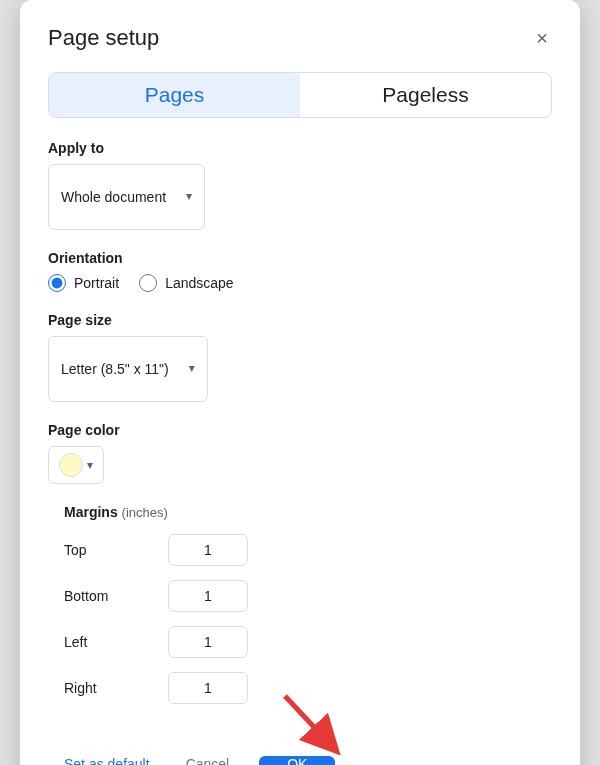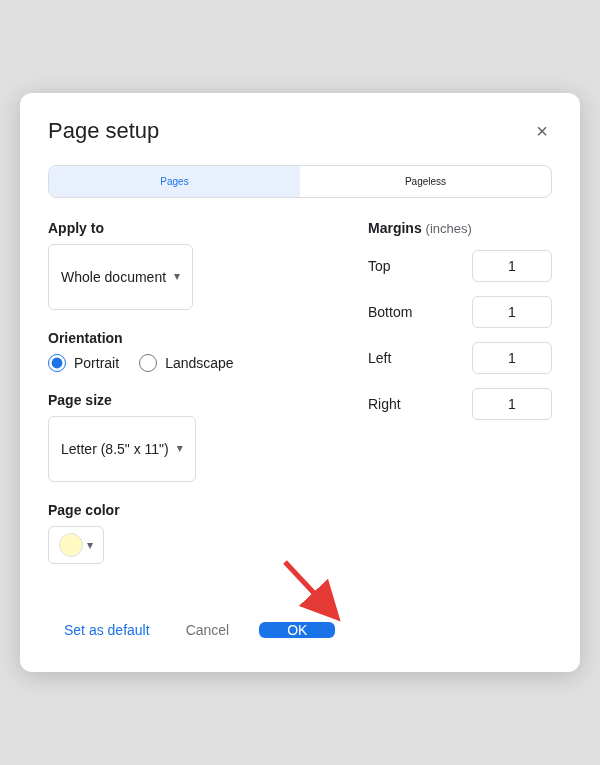--- a/index.html
+++ b/index.html
@@ -46,37 +46,38 @@
       display: flex;
       border: 1.5px solid #dadce0;
       border-radius: 8px;
       overflow: hidden;
       margin-bottom: 22px;
     }
     .tab {
       flex: 1;
       padding: 10px 0;
       text-align: center;
-      font-size: 10px;
+      font-size: 21px;
       cursor: pointer;
       background: none;
       border: none;
       font-family: inherit;
       color: #202124;
     }
     .tab.active {
       background: #e8f0fe;
       color: #1a73e8;
       font-weight: 500;
     }
 
     
     .dialog-body {
       display: flex;
       gap: 0;
+      flex-direction: column;
     }
     .left-panel {
       flex: 1;
       padding-right: 24px;
     }
     .right-panel {
       width: 200px;
       padding-left: 16px;
       border-left: none;
     }
@@ -87,21 +88,21 @@
       font-weight: 600;
       color: #202124;
       margin-bottom: 8px;
     }
 
     
     .apply-to-section { margin-bottom: 20px; }
     .dropdown-btn {
       display: flex;
       align-items: flex-start;
-      gap: 8px;
+      gap: 20px;
       border: 1.5px solid #dadce0;
       border-radius: 6px;
       padding: 24px 12px;
       background: #fff;
       cursor: pointer;
       font-size: 14px;
       color: #202124;
       font-family: inherit;
     }
     .dropdown-arrow { font-size: 12px; color: #5f6368; }

